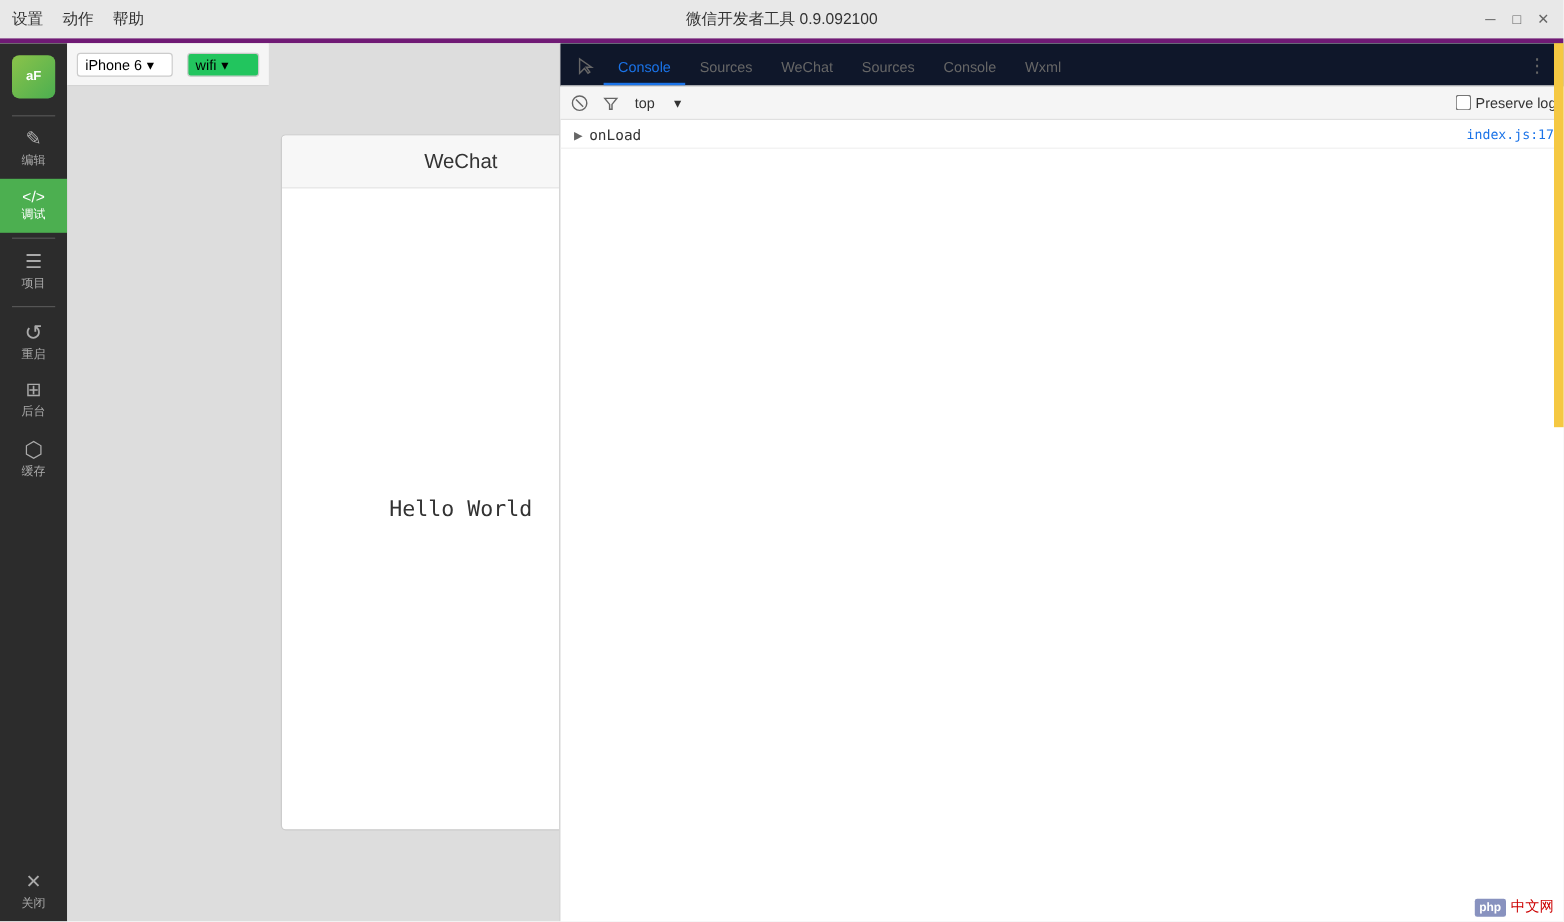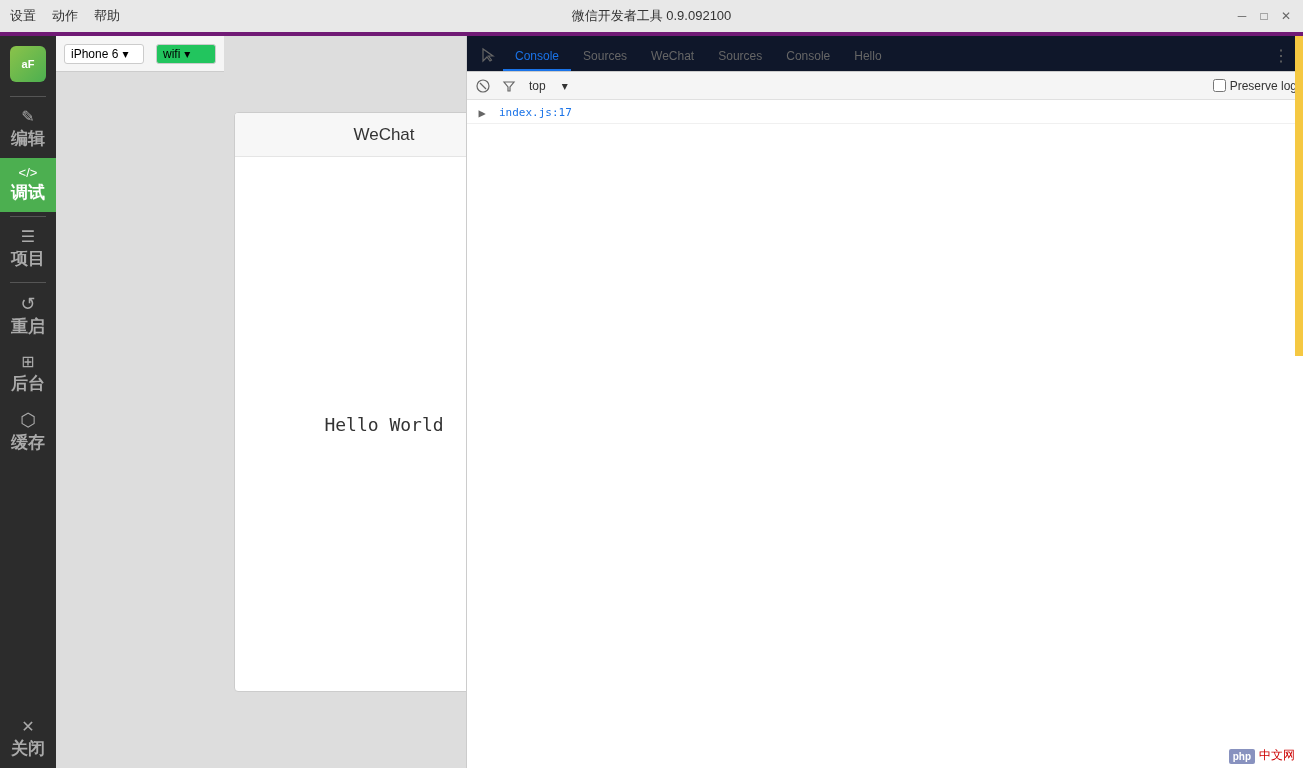--- a/index.html
+++ b/index.html
@@ -67,21 +67,21 @@
       flex-direction: column;
       align-items: center;
       padding: 8px 0;
       cursor: pointer;
       color: #aaa;
       font-size: 11px;
       gap: 2px;
     }
     .sidebar-item.active { background: #4caf50; color: white; }
     .sidebar-item .icon { font-size: 16px; line-height: 1; }
-    .sidebar-item .label { font-size: 17px; font-weight: bold; }
+    .sidebar-item .label { font-size: 10px; }
 
     
     .preview-area {
       width: 410px;
       background: #ddd;
       display: flex;
       flex-direction: row;
       flex-shrink: 0;
     }
 
@@ -429,21 +429,21 @@
         <svg width="16" height="16" viewBox="0 0 16 16">
           <path d="M2 2 L2 14 L6 10 L9 14 L10.5 13 L7.5 9 L12 9 Z" fill="none" stroke="#666" stroke-width="1.2"></path>
         </svg>
       </div>
 
       <div class="devtools-tab active">Console</div>
       <div class="devtools-tab">Sources</div>
       <div class="devtools-tab">WeChat</div>
       <div class="devtools-tab">Sources</div>
       <div class="devtools-tab">Console</div>
-      <div class="devtools-tab">Hello</div>
+      <div class="devtools-tab">Wxml</div>
 
       <div class="devtools-tab-spacer"></div>
       <div class="devtools-more-btn">⋮</div>
     </div>
 
     <div class="console-toolbar">
       <div class="console-toolbar-btn" title="Clear console">
         <svg width="14" height="14" viewBox="0 0 14 14">
           <circle cx="7" cy="7" r="6" fill="none" stroke="#666" stroke-width="1.2"></circle>
           <line x1="4" y1="4" x2="10" y2="10" stroke="#666" stroke-width="1.2"></line>
@@ -460,20 +460,21 @@
       </div>
       <div class="console-preserve">
         <input type="checkbox" style="">
         <span>Preserve log</span>
       </div>
     </div>
 
     <div class="console-content">
       <div class="console-entry">
         <span class="expand-arrow">▶</span>
+        <span class="message">onLoad</span>
         <a class="source-link">index.js:17</a>
       </div>
     </div>
 
   </div>
 
 </div>
 
 <div class="right-accent"></div>
 

